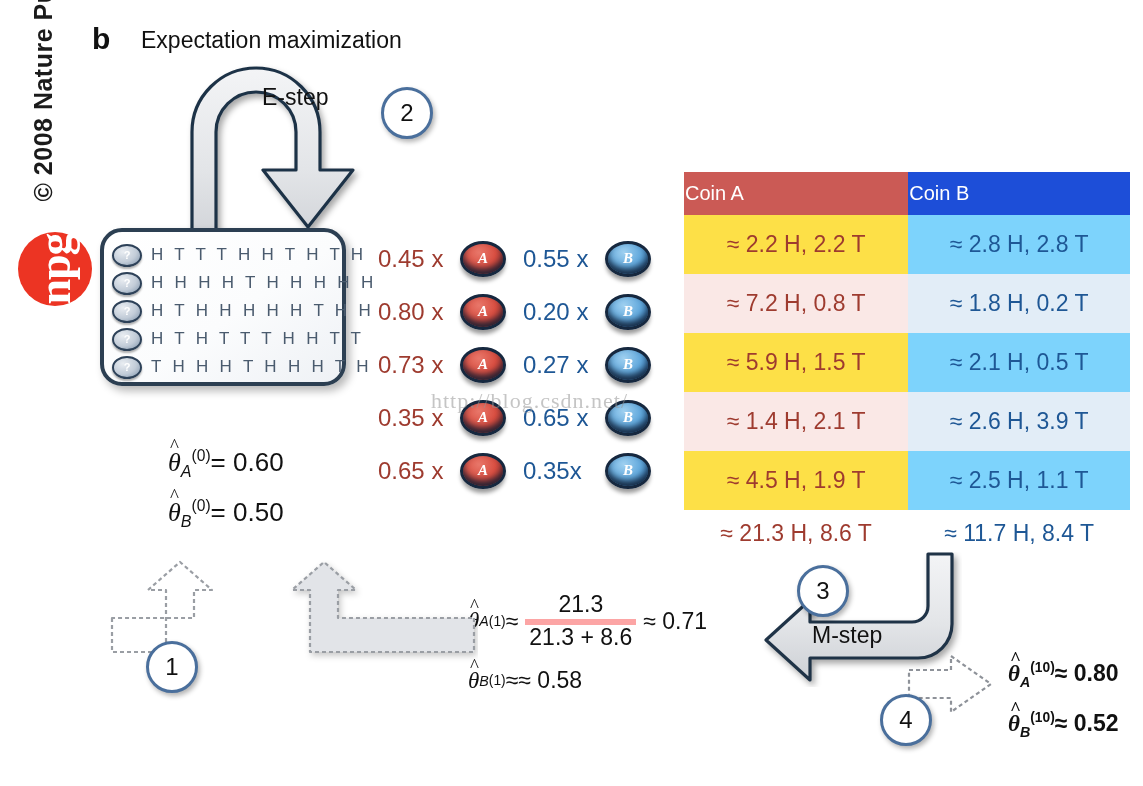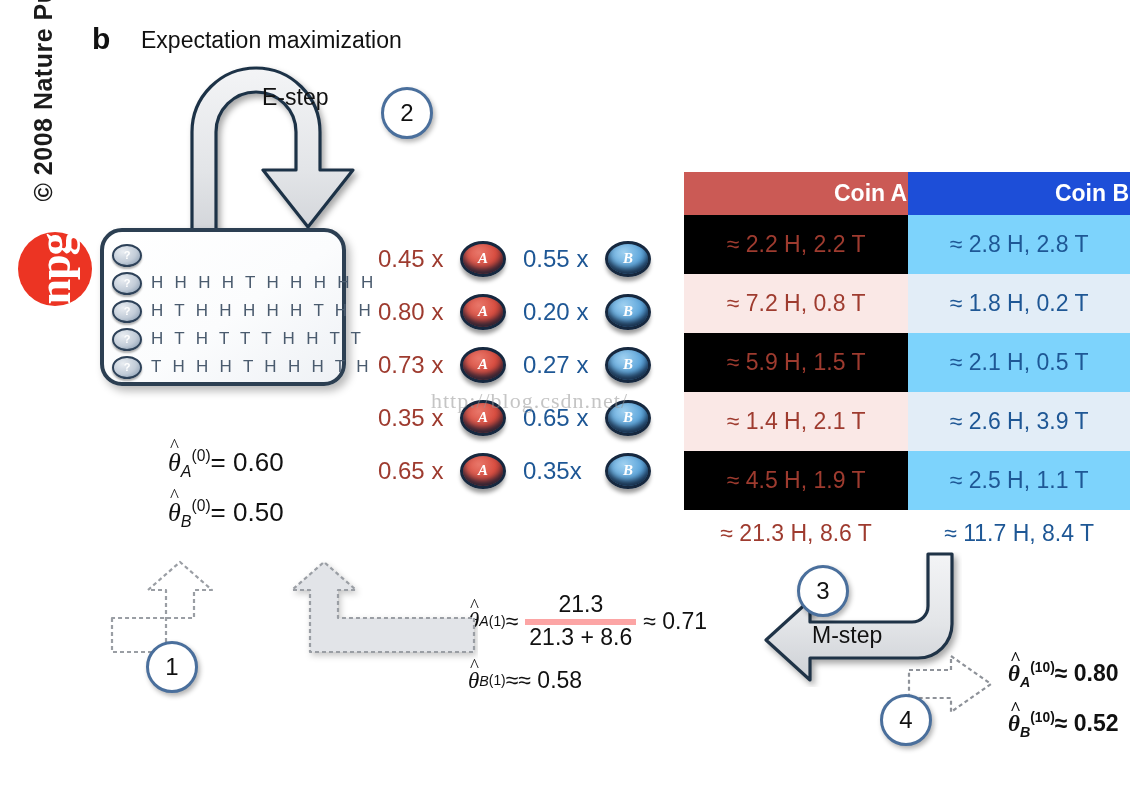--- a/index.html
+++ b/index.html
@@ -238,35 +238,35 @@
 
   
   .tbl {
     position: absolute;
     left: 684px;
     top: 172px;
     width: 446px;
     border-collapse: collapse;
   }
   .tbl th {
-    font-weight: bold;
-    font-size: 23px;
+    font-weight: normal;
+    font-size: 20px;
     color: #ffffff;
     height: 41px;
-    text-align: right;
+    text-align: left;
   }
   .tbl th.hA { background: #cb5a55; }
   .tbl th.hB { background: #1d4ed8; }
   .tbl td {
     height: 57px;
     text-align: center;
     font-size: 23px;
     white-space: nowrap;
   }
-  .cA-dark  { background: #000000; color: #9e3b2f; }
+  .cA-dark  { background: #fde047; color: #9e3b2f; }
   .cA-light { background: #fae8e6; color: #9e3b2f; }
   .cB-dark  { background: #7dd3fc; color: #1e5795; }
   .cB-light { background: #e2edf7; color: #1e5795; }
   .tot-row td { background: #ffffff; height: 44px; font-size: 23px; }
   .tot-a { color: #9e3b2f; margin-top: 24px; }
   .tot-b { color: #1e5795; }
 
   
   .frac-block {
     position: absolute;
@@ -352,20 +352,21 @@
     </defs>
     <path d="M14,190 L14,70 A64,64 0 0 1 142,70 L142,108 L175,108 L130,165 L85,108 L118,108 L118,70 A40,40 0 0 0 38,70 L38,190 Z" fill="url(#gArrow)" stroke="#1f3347" stroke-width="3.2" filter="url(#shA)" stroke-linejoin="round"></path>
   </svg>
   <div class="estep-label">E-step</div>
 
   <div class="num-circle" id="circle2">2</div>
 
   <div class="seq-box">
     <div class="seq-row">
       <span class="seq-coin">?</span>
+      <span class="seq-text">H T T T H H T H T H</span>
     </div>
     <div class="seq-row">
       <span class="seq-coin">?</span>
       <span class="seq-text">H H H H T H H H H H</span>
     </div>
     <div class="seq-row">
       <span class="seq-coin">?</span>
       <span class="seq-text">H T H H H H H T H H</span>
     </div>
     <div class="seq-row">

